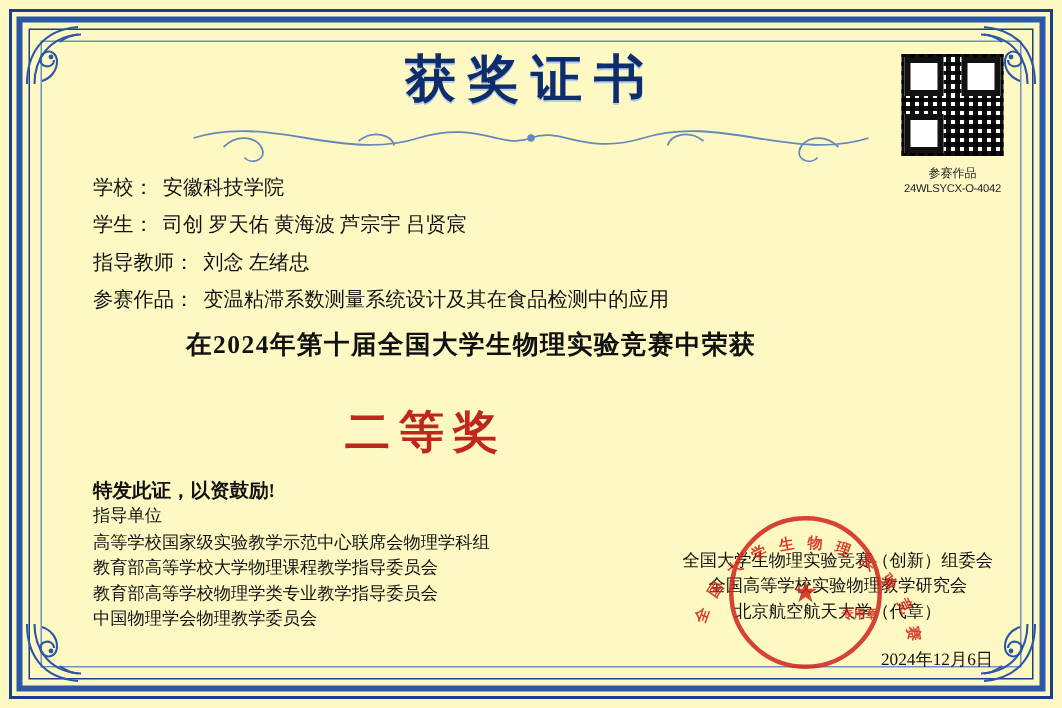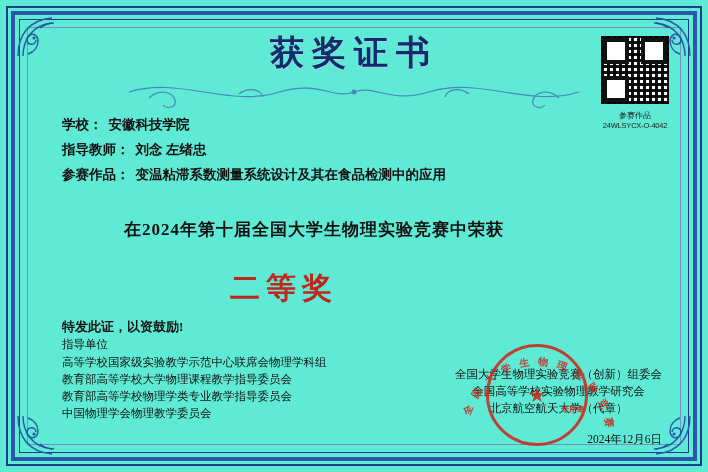--- a/index.html
+++ b/index.html
@@ -10,21 +10,21 @@
   body {
     width: 708px;
     height: 472px;
     font-family: "Liberation Serif", serif;
     overflow: hidden;
   }
   .certificate {
     position: relative;
     width: 708px;
     height: 472px;
-    background: #5eead4;
+    background: #fef9c3;
     box-sizing: border-box;
   }
   
   .frame-outer {
     position: absolute;
     left: 6px; top: 6px; right: 6px; bottom: 6px;
     border: 2px solid #1b3f86;
     box-sizing: border-box;
   }
   .frame-mid {
@@ -132,21 +132,20 @@
     font-family: "Liberation Sans", sans-serif;
     letter-spacing: -0.2px;
   }
 
   
   .fields {
     position: absolute;
     left: 62px;
     top: 116px;
     width: 520px;
-    font-weight: bold;
   }
   .field-row {
     display: flex;
     align-items: baseline;
     margin-bottom: 7px;
     font-size: 13.5px;
     color: #111;
   }
   .field-label {
     white-space: nowrap;
@@ -326,20 +325,24 @@
       <div class="qr-eye-bl"></div>
     </div>
     <div class="cert-no-label">参赛作品</div>
     <div class="cert-no-value">24WLSYCX-O-4042</div>
   </div>
 
   <div class="fields">
     <div class="field-row">
       <span class="field-label">学校：</span>
       <span class="field-value">安徽科技学院</span>
+    </div>
+    <div class="field-row">
+      <span class="field-label">学生：</span>
+      <span class="field-value">司创 罗天佑 黄海波 芦宗宇 吕贤宸</span>
     </div>
     <div class="field-row">
       <span class="field-label">指导教师：</span>
       <span class="field-value">刘念 左绪忠</span>
     </div>
     <div class="field-row">
       <span class="field-label">参赛作品：</span>
       <span class="field-value">变温粘滞系数测量系统设计及其在食品检测中的应用</span>
     </div>
   </div>

